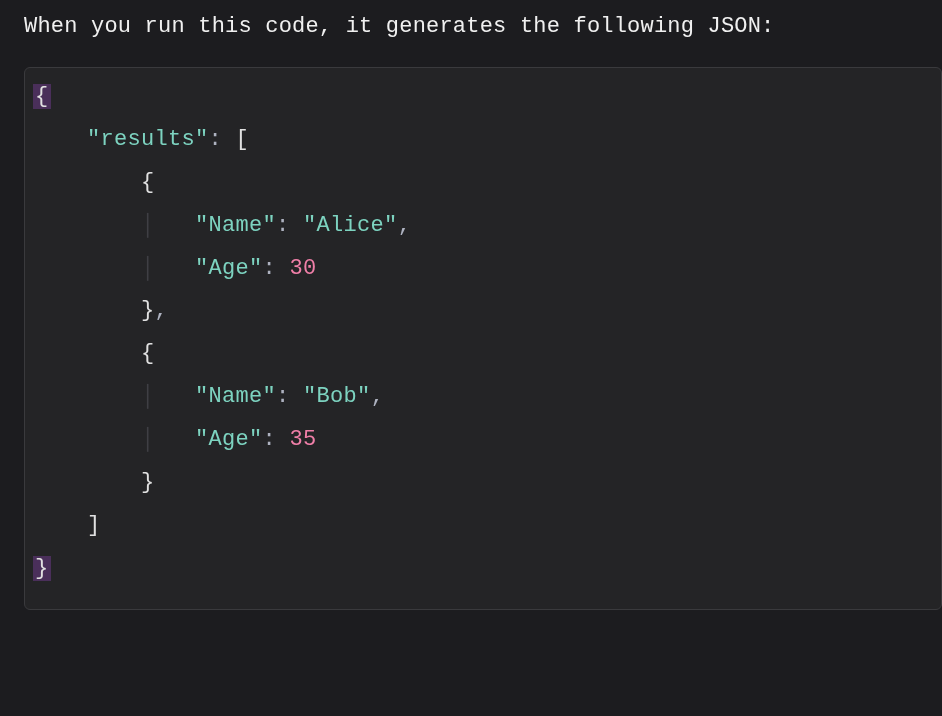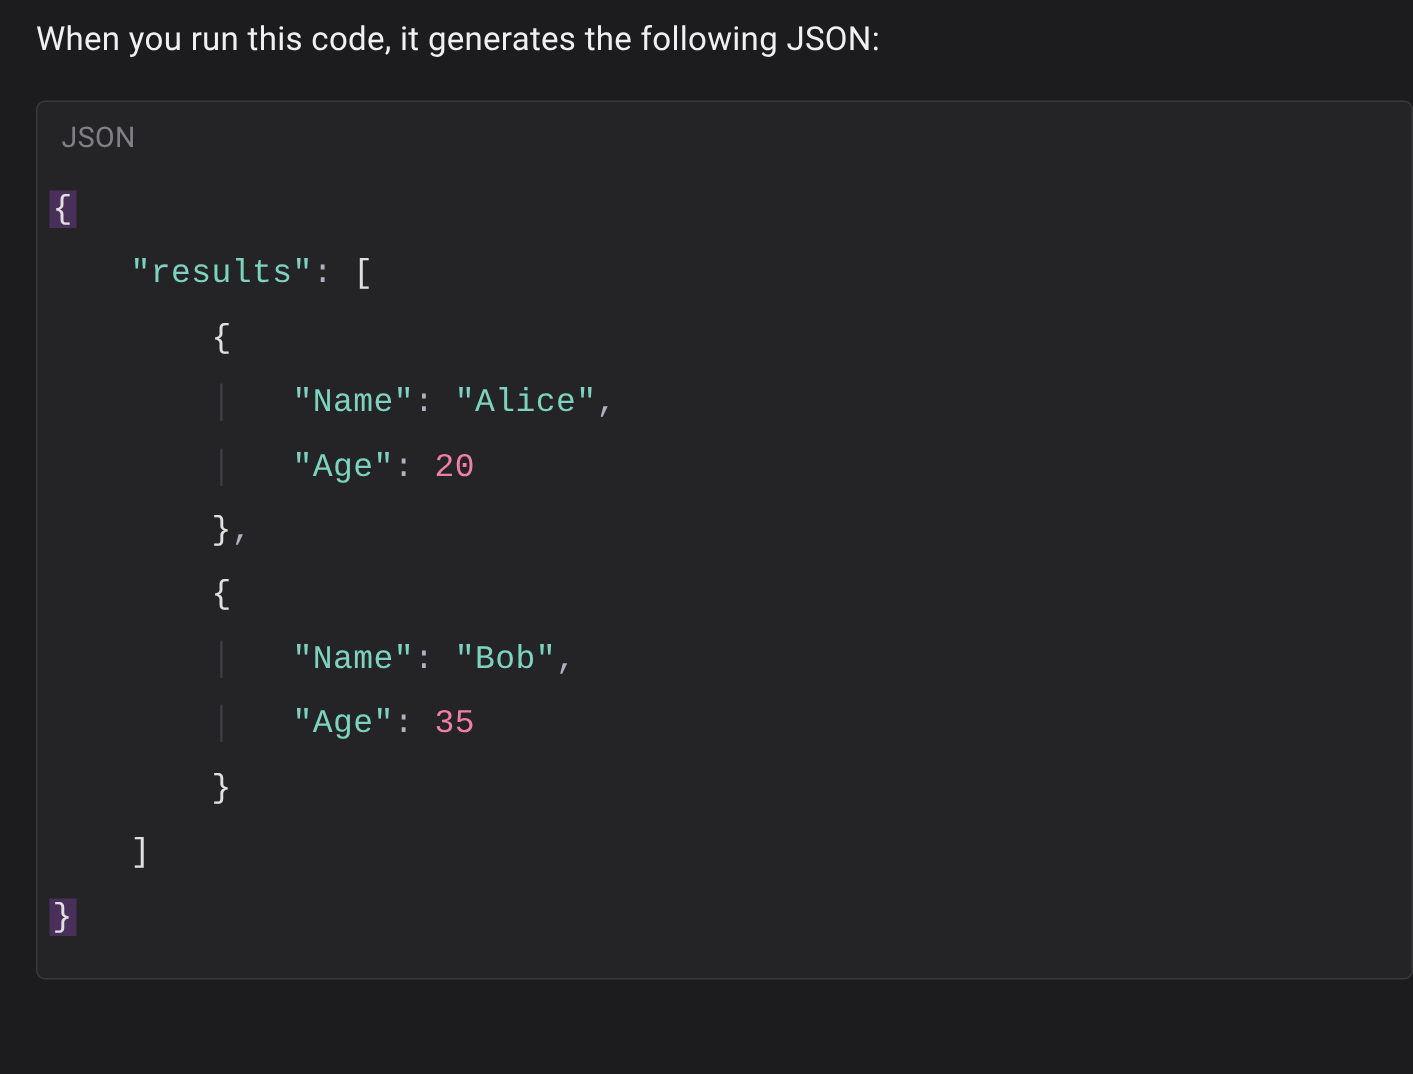--- a/index.html
+++ b/index.html
@@ -15,20 +15,21 @@
       width: 942px;
       height: 716px;
       overflow: hidden;
     }
     .intro-text {
       font-size: 22px;
       font-weight: 400;
       color: #f0f0f0;
       margin-bottom: 28px;
       letter-spacing: 0.2px;
+      font-family: Liberation Mono, monospace;
     }
     .code-container {
       background: #242426;
       border: 1px solid #3a3a3d;
       border-radius: 6px;
       overflow: hidden;
     }
     .code-header {
       padding: 12px 16px 8px 16px;
       font-size: 19px;
@@ -72,26 +73,25 @@
     .indent-guide {
       color: #3f3f44;
     }
   </style>
 </head>
 <body>
 
 <div class="intro-text">When you run this code, it generates the following JSON:</div>
 
 <div class="code-container">
-  <div class="code-header">JSON</div>
   <div class="code-body" id="code-body"><span class="tok-brace hl">{</span>
     <span class="tok-key">"results"</span><span class="tok-colon">:</span> <span class="tok-bracket">[</span>
         <span class="tok-brace">{</span>
         <span class="indent-guide">│</span>   <span class="tok-key">"Name"</span><span class="tok-colon">:</span> <span class="tok-string">"Alice"</span><span class="tok-comma">,</span>
-        <span class="indent-guide">│</span>   <span class="tok-key">"Age"</span><span class="tok-colon">:</span> <span class="tok-number">20</span>
+        <span class="indent-guide">│</span>   <span class="tok-key">"Age"</span><span class="tok-colon">:</span> <span class="tok-number">30</span>
         <span class="tok-brace">}</span><span class="tok-comma">,</span>
         <span class="tok-brace">{</span>
         <span class="indent-guide">│</span>   <span class="tok-key">"Name"</span><span class="tok-colon">:</span> <span class="tok-string">"Bob"</span><span class="tok-comma">,</span>
         <span class="indent-guide">│</span>   <span class="tok-key">"Age"</span><span class="tok-colon">:</span> <span class="tok-number">35</span>
         <span class="tok-brace">}</span>
     <span class="tok-bracket">]</span>
 <span class="tok-brace hl">}</span></div>
 </div>
 
 </body></html>

